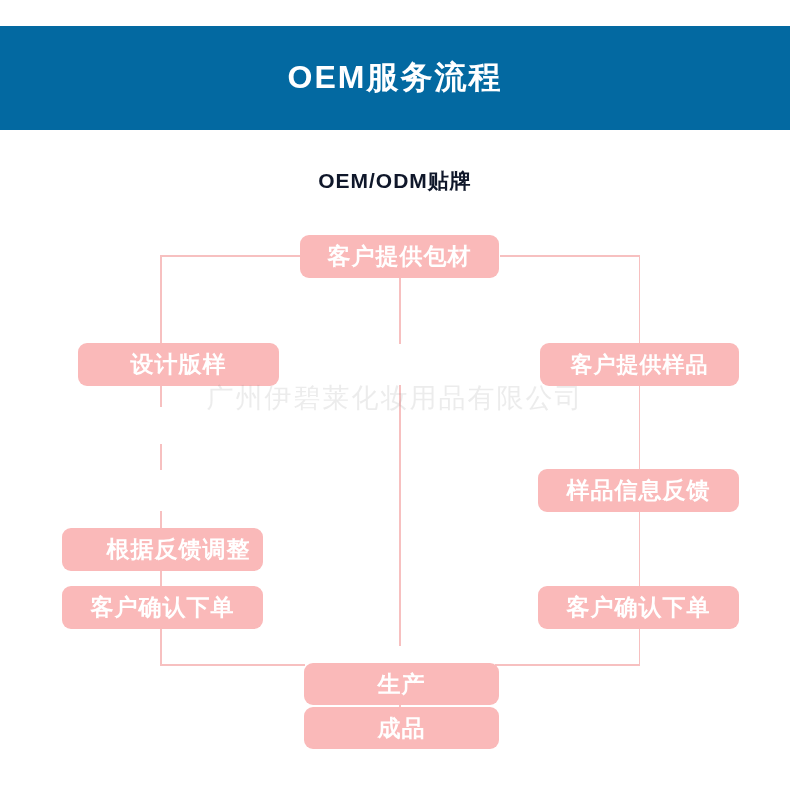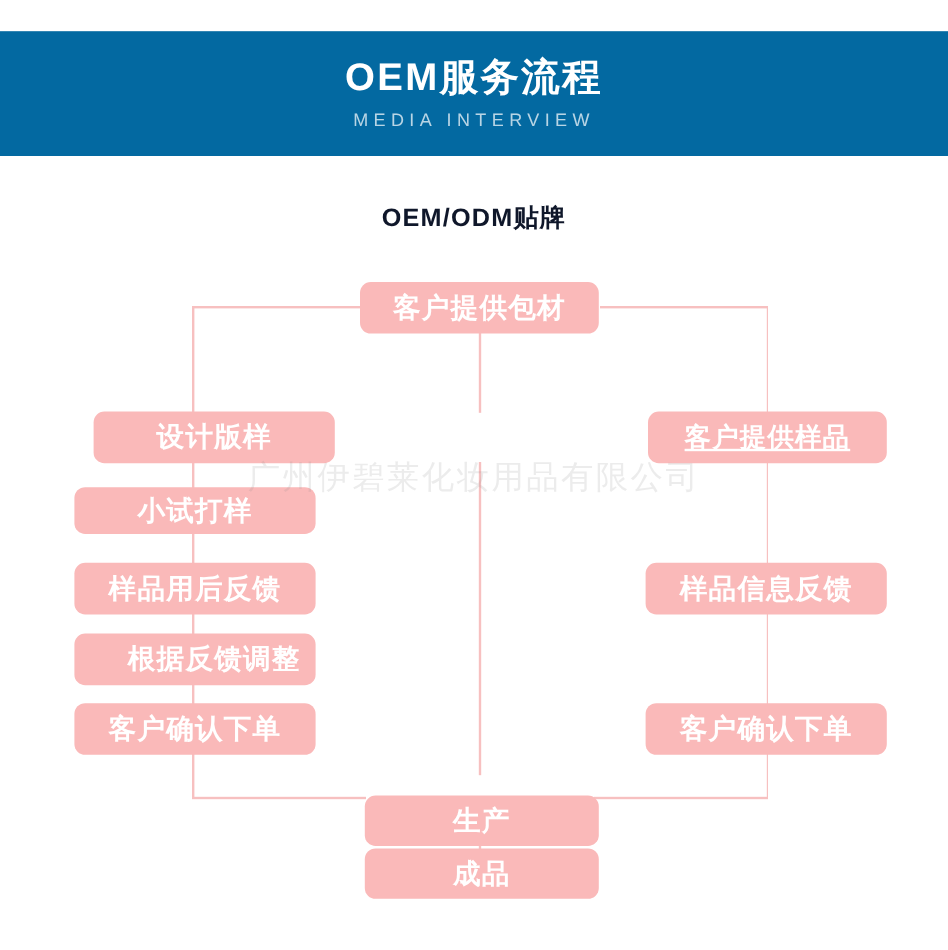--- a/index.html
+++ b/index.html
@@ -115,21 +115,20 @@
   }
   .node.small-text { font-size: 22px; }
 </style>
 </head>
 <body>
 
 <div id="page">
 
   <div class="banner">
     <div class="banner-title">OEM服务流程</div>
-    <div class="banner-subtitle">MEDIA INTERVIEW</div>
   </div>
 
   <div class="section-heading">OEM/ODM贴牌</div>
 
   <div class="flow">
 
     <div class="conn h" style="left:160px; top:255px; width:140px;"></div>
     <div class="conn v" style="left:160px; top:255px; height:89px;"></div>
 
     <div class="conn h" style="left:500px; top:255px; width:140px;"></div>
@@ -151,25 +150,23 @@
     <div class="conn v" style="left:638.5px; top:628px; height:37px;"></div>
     <div class="conn h" style="left:495px; top:664px; width:145px;"></div>
 
     <div class="conn v" style="left:399px; top:688px; height:20px;"></div>
 
     <div class="node" style="left:300px; top:235px; width:199px; height:43px;">客户提供包材</div>
 
     <div class="node" style="left:62px; top:343px; width:201px; height:43px;margin-left:16px;">设计版样</div>
 
 
-    <div class="node small-text" style="left:540px; top:343px; width:199px; height:43px;text-decoration:underline;">客户提供样品</div>
+    <div class="node small-text" style="left:540px; top:343px; width:199px; height:43px;">客户提供样品</div>
 
-    <div class="node" style="left:62px; top:406px; width:201px; height:39px;">小试打样</div>
 
-    <div class="node" style="left:62px; top:469px; width:201px; height:43px;">样品用后反馈</div>
 
     <div class="node" style="left:538px; top:469px; width:201px; height:43px;">样品信息反馈</div>
 
     <div class="node" style="left:62px; top:528px; width:201px; height:43px;padding-left:32px;">根据反馈调整</div>
 
     <div class="node" style="left:62px; top:586px; width:201px; height:43px;">客户确认下单</div>
 
     <div class="node" style="left:538px; top:586px; width:201px; height:43px;">客户确认下单</div>
 
     <div class="node" style="left:304px; top:646px; width:195px; height:42px;margin-top:17px;">生产</div>

